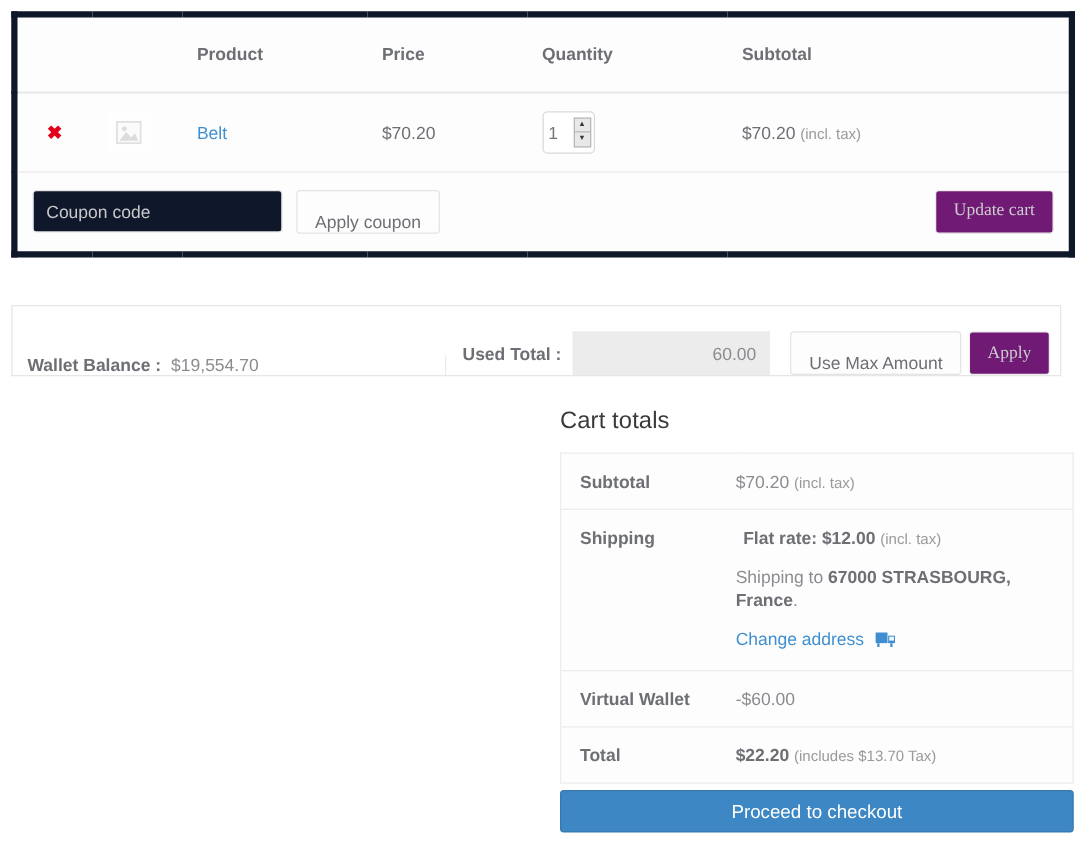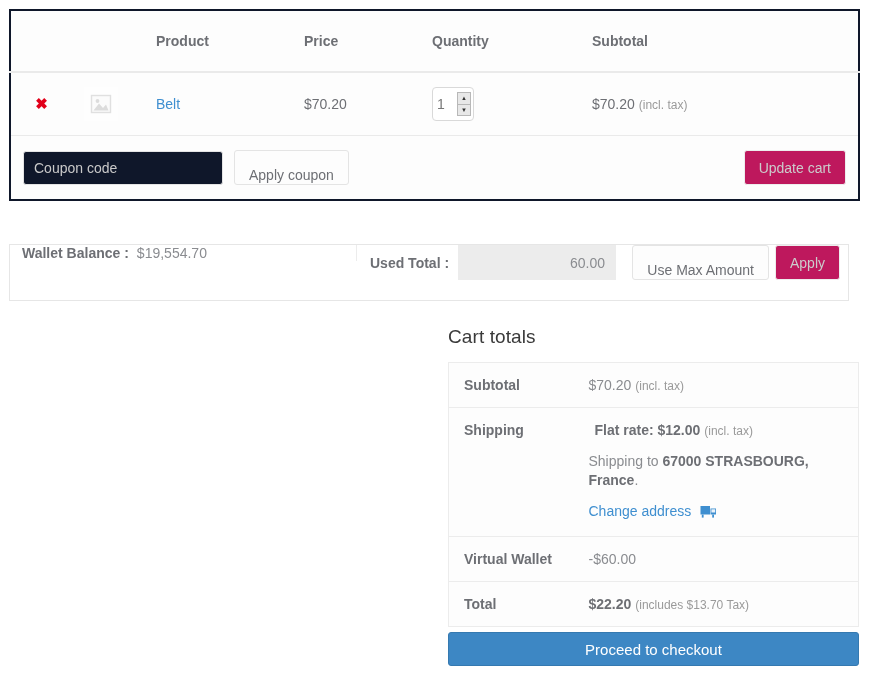--- a/index.html
+++ b/index.html
@@ -20,21 +20,21 @@
   
   .cart-wrap {
     position: absolute;
     left: 9px;
     top: 9px;
     width: 851px;
   }
   table.shop-table {
     width: 100%;
     border-collapse: collapse;
-    border: 2px solid #0f172a;
+    border: 5px solid #0f172a;
     background: #fdfdfd;
   }
   table.shop-table th {
     text-align: left;
     font-size: 14px;
     font-weight: bold;
     color: #6d6f74;
     padding: 18px 12px;
     border-bottom: 2px solid #eaeaea;
     background: #fdfdfd;
@@ -148,40 +148,40 @@
     color: #6d6f74;
     font-size: 14px;
     font-family: "Liberation Sans", sans-serif;
     padding: 16px 14px;
     cursor: pointer;
   }
   .btn-disabled {
     height: 35px;
     border: 1px solid #ededed;
     border-radius: 3px;
-    background: #be185d;
+    background: #701a75;
     color: #cccccc;
     font-size: 14px;
-    font-family: Liberation Sans, sans-serif;
+    font-family: Liberation Serif, serif;
     padding: 0 14px;
     cursor: default;
   }
   .coupon-right { text-align: right; }
 
   
   .wallet-bar {
     position: absolute;
     left: 9px;
     top: 244px;
     width: 840px;
     height: 57px;
     border: 1px solid #e6e6e6;
     background: #fff;
     display: flex;
-    align-items: flex-start;
+    align-items: flex-end;
   }
   .wallet-left {
     display: flex;
     align-items: center;
     padding-left: 12px;
     width: 347px;
     border-right: 1px solid #ececec;
   }
   .wallet-lbl {
     font-weight: bold;

